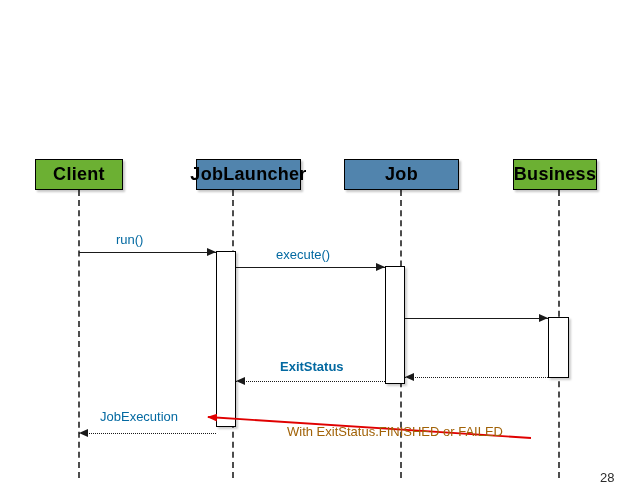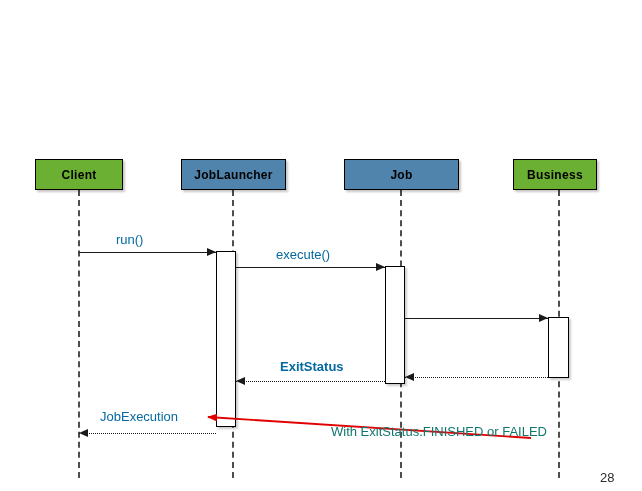--- a/index.html
+++ b/index.html
@@ -20,21 +20,21 @@
 
   
   .lifeline-box {
     position: absolute;
     box-sizing: border-box;
     border: 1px solid #000000;
     display: flex;
     align-items: center;
     justify-content: center;
     font-weight: bold;
-    font-size: 12px;
+    font-size: 18px;
     color: #000000;
     letter-spacing: 0.3px;
     white-space: nowrap;
     box-shadow: 2px 2px 2px rgba(0,0,0,0.22);
   }
 
   
   .lifeline-dash {
     position: absolute;
     width: 0;
@@ -76,23 +76,22 @@
     position: absolute;
     font-size: 13px;
     color: #0369a1;
     white-space: nowrap;
   }
 
   
   .annot-text {
     position: absolute;
     font-size: 13px;
-    color: #0f766e;
+    color: #a16207;
     white-space: nowrap;
-    margin-left: 44px;
   }
   .annot-svg {
     position: absolute;
     left: 0;
     top: 0;
     width: 642px;
     height: 491px;
     pointer-events: none;
   }
 
@@ -112,21 +111,21 @@
       <div class="lifeline-dash" style="left: 78px; top: 190px; height: 288px;"></div>
       <div class="lifeline-dash" style="left: 232px; top: 190px; height: 288px;"></div>
       <div class="lifeline-dash" style="left: 400px; top: 190px; height: 288px;"></div>
       <div class="lifeline-dash" style="left: 558px; top: 190px; height: 288px;"></div>
     </div>
 
   <div id="lifeline-boxes">
       <div class="lifeline-box" style="left: 35px; top: 159px; width: 88px; height: 31px; background: rgb(108, 176, 51);">
         <span>Client</span>
       </div>
-      <div class="lifeline-box" style="left: 181px; top: 159px; width: 105px; height: 31px; background: rgb(81, 132, 173);">
+      <div class="lifeline-box" style="left: 196px; top: 159px; width: 105px; height: 31px; background: rgb(81, 132, 173);">
         <span>JobLauncher</span>
       </div>
       <div class="lifeline-box" style="left: 344px; top: 159px; width: 115px; height: 31px; background: rgb(81, 132, 173); text-align: center;">
         <span>Job</span>
       </div>
       <div class="lifeline-box" style="left: 513px; top: 159px; width: 84px; height: 31px; background: rgb(108, 176, 51);">
         <span>Business</span>
       </div>
     </div>
 

